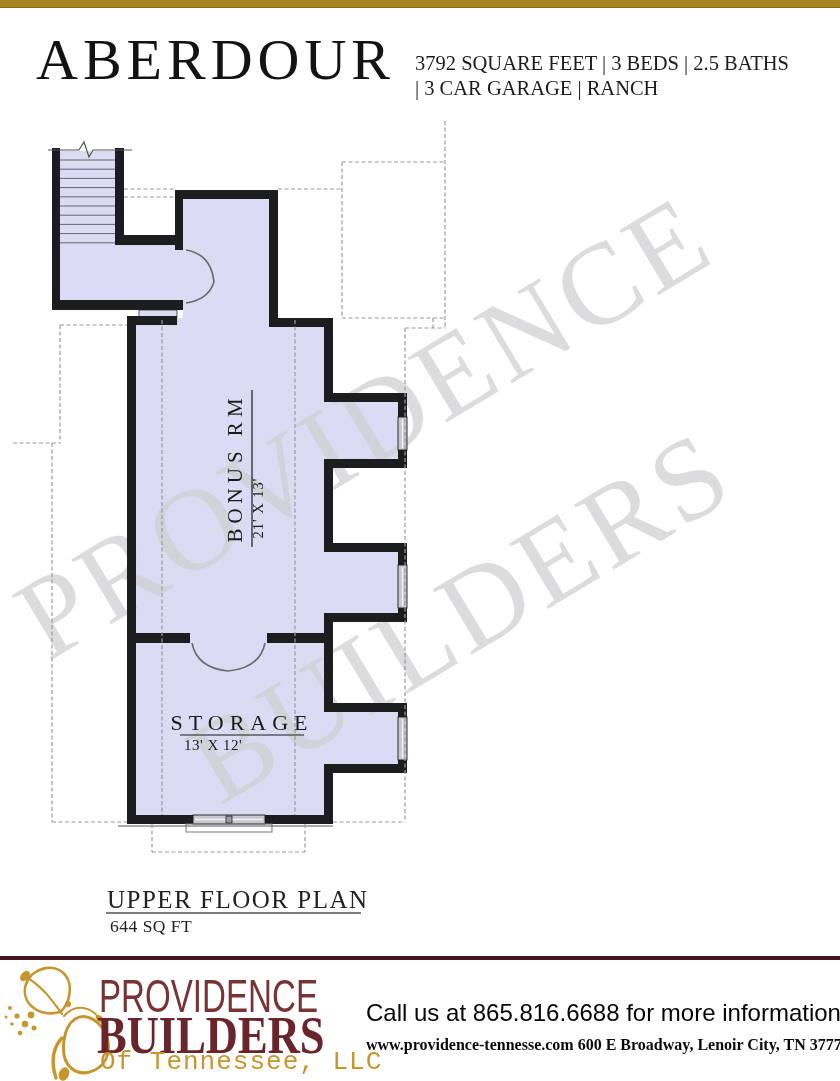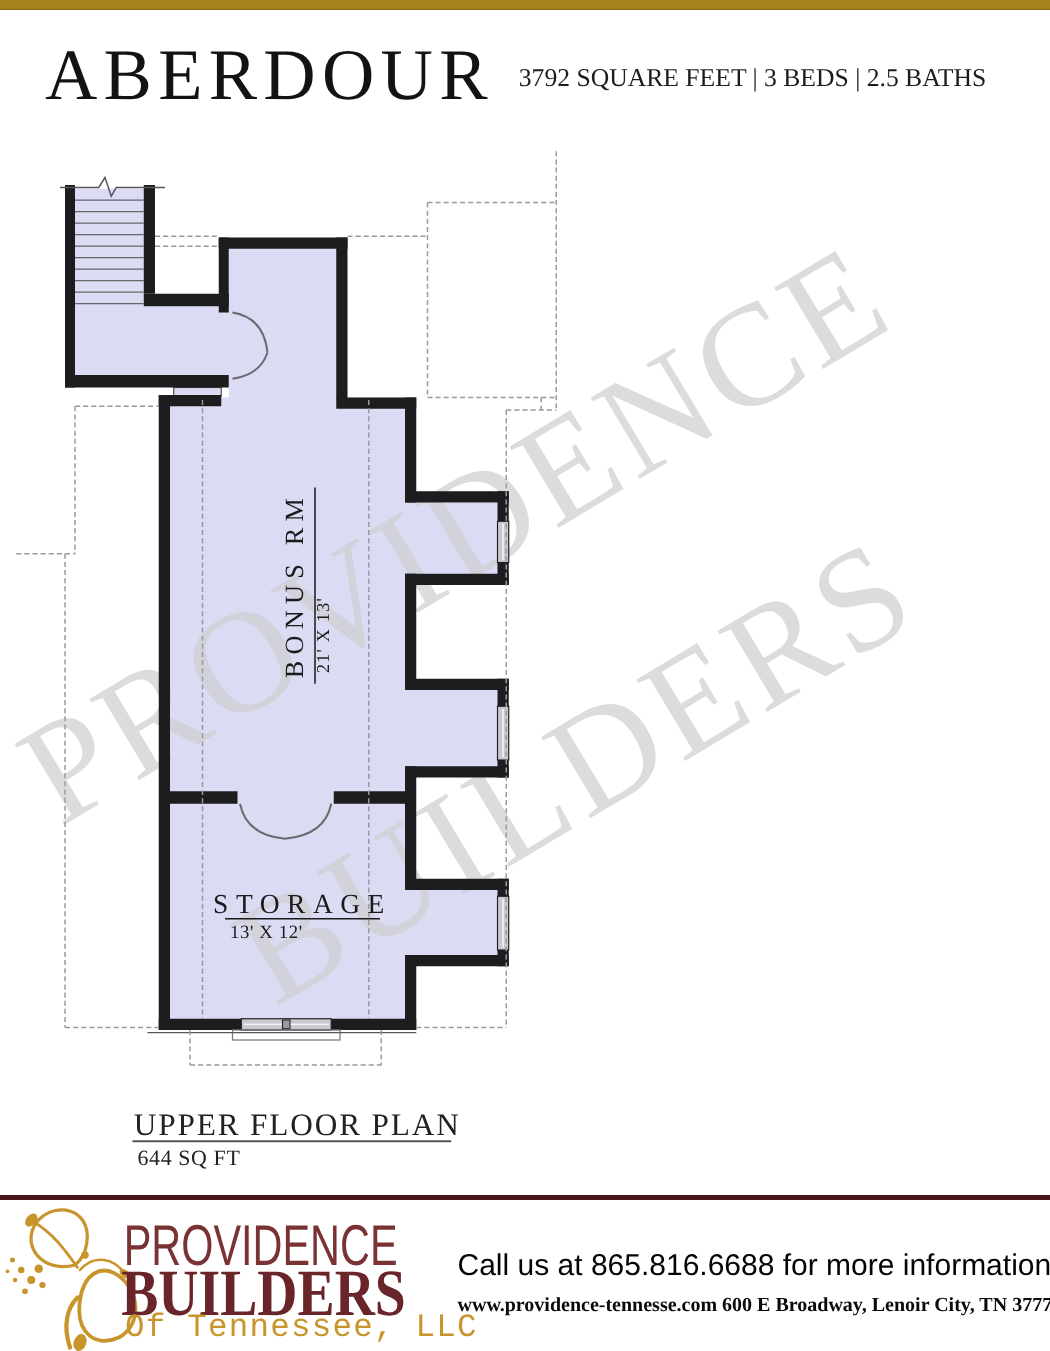--- a/index.html
+++ b/index.html
@@ -28,20 +28,21 @@
 </style>
 </head>
 <body>
 
 <div id="page">
 
   <div id="topbar" class="abs"></div>
   <div id="title" class="abs">ABERDOUR</div>
   <div id="specs" class="abs">
     <div>3792 SQUARE FEET | 3 BEDS | 2.5 BATHS</div>
+    <div>| 3 CAR GARAGE | RANCH</div>
   </div>
 
   <svg class="abs" style="left:0;top:0" width="840" height="1081" viewBox="0 0 840 1081">
 
     <g fill="#dbdbf3">
       <rect x="60" y="151" width="55" height="95"></rect>
       <rect x="60" y="245" width="123" height="56"></rect>
       <rect x="175" y="245" width="8" height="56"></rect>
       <rect x="183" y="197" width="87" height="122"></rect>
       <rect x="136" y="318" width="188" height="498"></rect>

